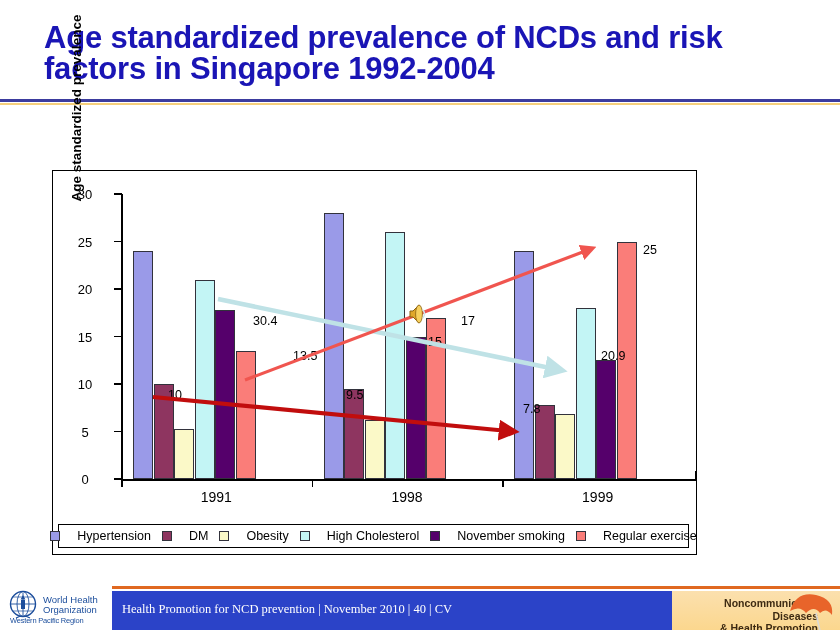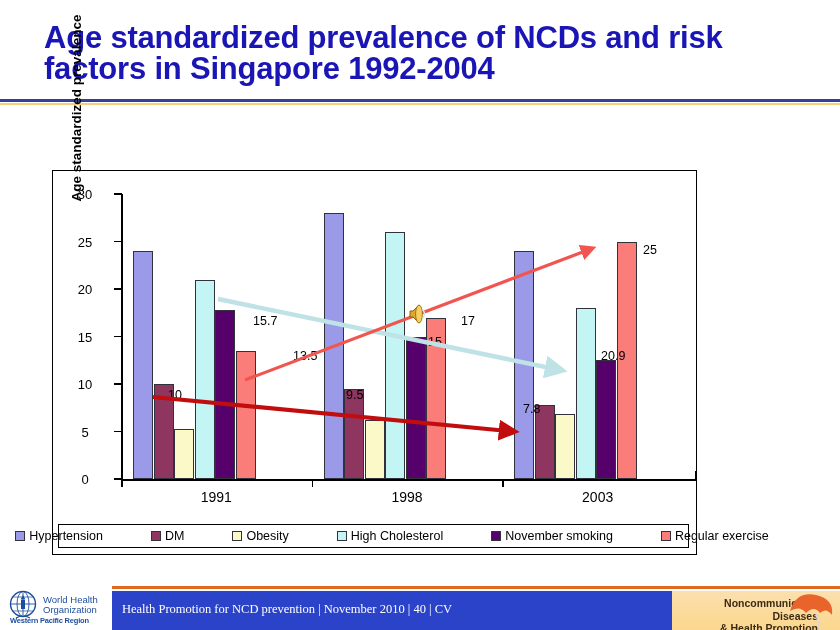--- a/index.html
+++ b/index.html
@@ -146,42 +146,42 @@
     width: 631px;
     border: 1.5px solid #000;
     background: #fff;
     padding: 4px 6px;
     box-sizing: border-box;
     display: flex;
     justify-content: center;
     align-items: center;
     gap: 11px;
   }
-  .legend-item { display: flex; align-items: center; gap: 4px; margin-left: 37px; }
+  .legend-item { display: flex; align-items: center; gap: 17px; }
   .legend-swatch {
     width: 10px; height: 10px;
     border: 1px solid #32323c;
     box-sizing: border-box;
   }
   .legend-text { font-size: 12.5px; color: #000; white-space: nowrap; }
 
   
   #footer { position: absolute; left: 0; bottom: 0; width: 840px; height: 50px; }
   #who-logo {
     position: absolute; left: 6px; top: 4px;
     width: 104px; height: 42px;
     display: flex; align-items: center; gap: 3px;
   }
   #who-emblem { width: 34px; height: 34px; flex: 0 0 34px; }
   #who-wordmark {
     font-size: 9.5px; font-weight: normal; color: #1c4e9c; line-height: 10.5px;
   }
   #who-region {
     position: absolute; left: 4px; bottom: 1px;
-    font-size: 7.5px; font-weight: bold; color: #1c4e9c;
+    font-size: 7.5px; font-weight: normal; color: #1c4e9c;
     letter-spacing: -0.2px;
   }
   #footer-topline {
     position: absolute; left: 112px; top: 6px;
     width: 728px; height: 2.5px; background: #e06820;
   }
   #footer-bar {
     position: absolute; left: 112px; top: 11px;
     width: 728px; height: 39px;
     background: #2b43c8;
@@ -239,21 +239,21 @@
       <div class="y-tick-label" style="top: 23px; left: 10px;">30</div>
     </div>
   <div id="x-ticks">
       <div class="x-tick" style="left: 68px;"></div>
       <div class="x-tick" style="left: 258.667px;"></div>
       <div class="x-tick" style="left: 449.333px;"></div>
     </div>
   <div id="x-labels">
       <div class="x-label" style="left: 163.333px;">1991</div>
       <div class="x-label" style="left: 354px;">1998</div>
-      <div class="x-label" style="left: 544.667px;">2003</div>
+      <div class="x-label" style="left: 544.667px;">1999</div>
     </div>
 
   <div id="plot">
       <div class="bar" title="Hypertension 1991: 24" style="left: 12px; width: 20px; height: 228px; background: rgb(154, 154, 232);"></div>
       <div class="bar" title="DM 1991: 10" style="left: 32.5px; width: 20px; height: 95px; background: rgb(142, 53, 96);"></div>
       <div class="bar" title="Obesity 1991: 5.3" style="left: 53px; width: 20px; height: 50.35px; background: rgb(251, 249, 200);"></div>
       <div class="bar" title="High Cholesterol 1991: 21" style="left: 73.5px; width: 20px; height: 199.5px; background: rgb(195, 245, 245);"></div>
       <div class="bar" title="Cigarette smoking 1991: 17.8" style="left: 94px; width: 20px; height: 169.1px; background: rgb(85, 0, 107);"></div>
       <div class="bar" title="Regular exercise 1991: 13.5" style="left: 114.5px; width: 20px; height: 128.25px; background: rgb(250, 125, 121);"></div>
       <div class="bar" title="Hypertension 1998: 28" style="left: 202.667px; width: 20px; height: 266px; background: rgb(154, 154, 232);"></div>
@@ -264,21 +264,21 @@
       <div class="bar" title="Regular exercise 1998: 17" style="left: 305.167px; width: 20px; height: 161.5px; background: rgb(250, 125, 121);"></div>
       <div class="bar" title="Hypertension 2004: 24" style="left: 393.333px; width: 20px; height: 228px; background: rgb(154, 154, 232);"></div>
       <div class="bar" title="DM 2004: 7.8" style="left: 413.833px; width: 20px; height: 74.1px; background: rgb(142, 53, 96);"></div>
       <div class="bar" title="Obesity 2004: 6.8" style="left: 434.333px; width: 20px; height: 64.6px; background: rgb(251, 249, 200);"></div>
       <div class="bar" title="High Cholesterol 2004: 18" style="left: 454.833px; width: 20px; height: 171px; background: rgb(195, 245, 245);"></div>
       <div class="bar" title="Cigarette smoking 2004: 12.5" style="left: 475.333px; width: 20px; height: 118.75px; background: rgb(85, 0, 107);"></div>
       <div class="bar" title="Regular exercise 2004: 25" style="left: 495.833px; width: 20px; height: 237.5px; background: rgb(250, 125, 121);"></div>
     </div>
   <div id="value-labels">
       <div class="bar-value" style="left: 115px; top: 217px;">10</div>
-      <div class="bar-value" style="left: 200px; top: 143px;">15.7</div>
+      <div class="bar-value" style="left: 200px; top: 143px;">30.4</div>
       <div class="bar-value" style="left: 240px; top: 178px;">13.5</div>
       <div class="bar-value" style="left: 293px; top: 217px;">9.5</div>
       <div class="bar-value" style="left: 375px; top: 164px;">15</div>
       <div class="bar-value" style="left: 408px; top: 143px;">17</div>
       <div class="bar-value" style="left: 470px; top: 231px;">7.8</div>
       <div class="bar-value" style="left: 548px; top: 178px;">20.9</div>
       <div class="bar-value" style="left: 590px; top: 72px;">25</div>
     </div>
 
   <svg id="arrow-layer" viewBox="0 0 645 385">

